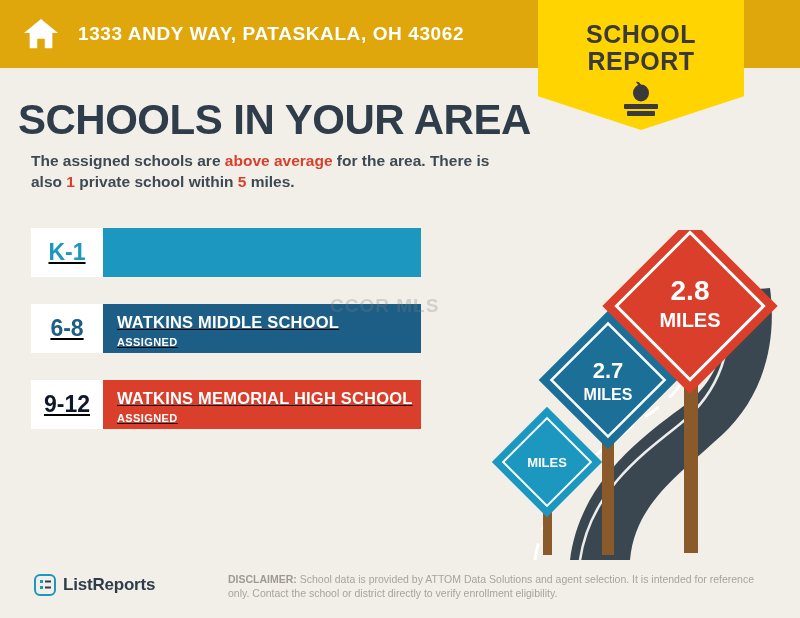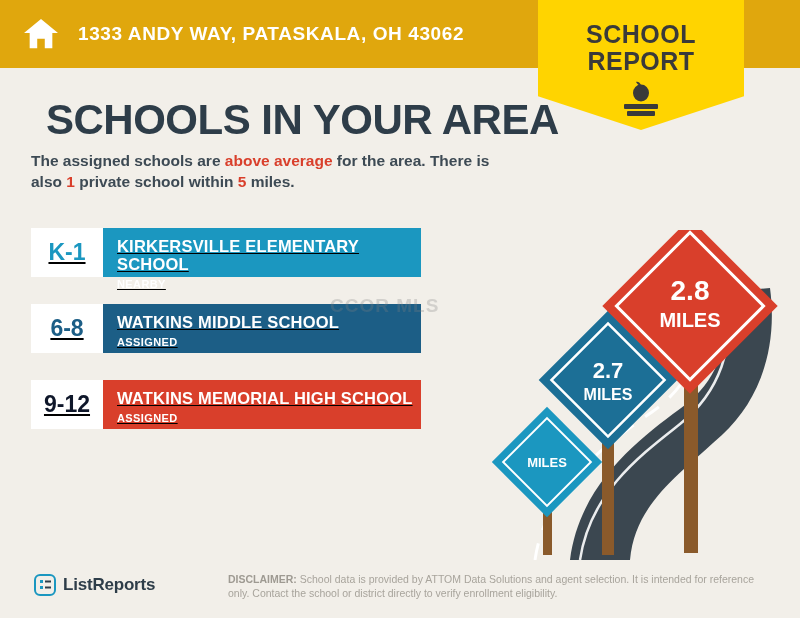--- a/index.html
+++ b/index.html
@@ -47,21 +47,21 @@
     color:#3a3a3a;
     font-size:25px;
     font-weight:bold;
     line-height:27px;
     letter-spacing:0.5px;
   }
   .badge-icon { margin-top:6px; }
 
   
   .main-title {
-    position:absolute; top:96px; left:46px;
+    position:absolute; top:96px; left:18px;
     color:#2e3d49;
     font-size:42px;
     font-weight:bold;
     letter-spacing:-0.5px;
   }
   .subtitle {
     position:absolute; top:150px; left:31px;
     width:470px;
     color:#3d4a54;
     font-size:15.5px;
@@ -163,24 +163,20 @@
   <div class="main-title">SCHOOLS IN YOUR AREA</div>
 
   <div class="subtitle">
     <span>The assigned schools are </span><span class="hl-red">above average</span><span> for the area. There is also </span><span class="hl-red">1</span><span> private school within </span><span class="hl-red">5</span><span> miles.</span>
   </div>
 
   <div class="schools">
 
     <div class="school-row" style="background:#1b97c0;">
       <div class="grade" style="color:#1b97c0;">K-1</div>
-      <div class="info">
-        <div class="school-name">KIRKERSVILLE ELEMENTARY SCHOOL</div>
-        <div class="school-status">NEARBY</div>
-      </div>
     </div>
 
     <div class="school-row" style="background:#1c5e86;margin-top:19px;">
       <div class="grade" style="color:#1c5e86;">6-8</div>
       <div class="info">
         <div class="school-name">WATKINS MIDDLE SCHOOL</div>
         <div class="school-status">ASSIGNED</div>
       </div>
     </div>
 

